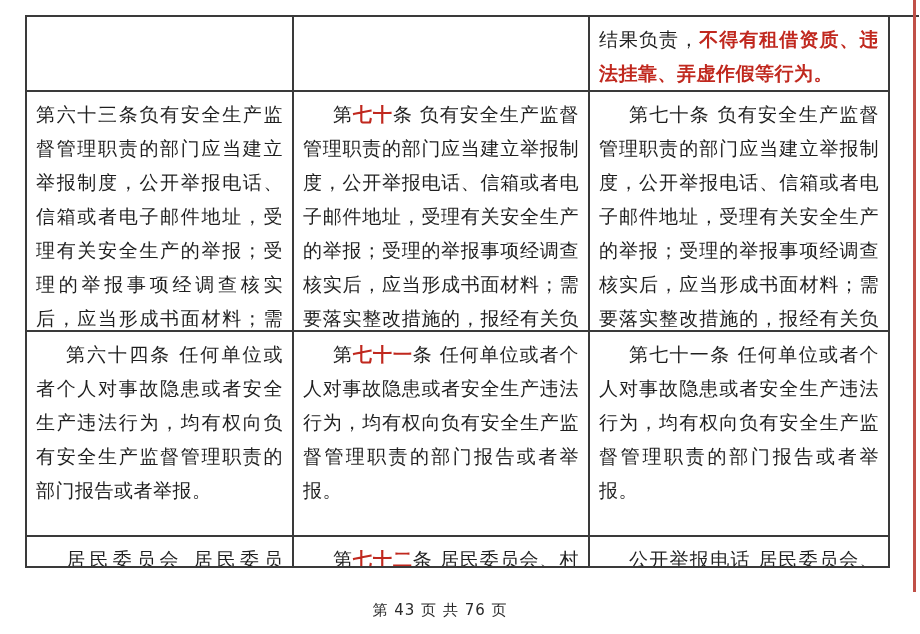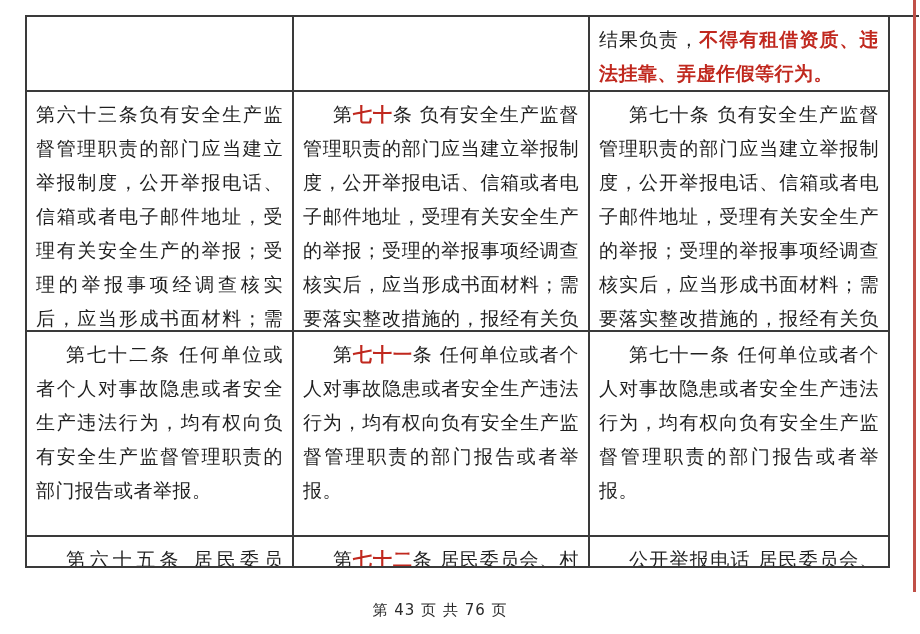--- a/index.html
+++ b/index.html
@@ -66,33 +66,33 @@
         </div>
         <div class="tcell">
           <p class="para indent"><span class="seg-bold">第</span><span class="seg-red">七十</span><span class="seg-bold">条</span><span class="seg-normal"> 负有安全生产监督管理职责的部门应当建立举报制度，公开举报电话、信箱或者电子邮件地址，受理有关安全生产的举报；受理的举报事项经调查核实后，应当形成书面材料；需要落实整改措施的，报经有关负责人签字并督促落实。</span></p>
         </div>
         <div class="tcell">
           <p class="para indent"><span class="seg-bold">第七十条</span><span class="seg-normal"> 负有安全生产监督管理职责的部门应当建立举报制度，公开举报电话、信箱或者电子邮件地址，受理有关安全生产的举报；受理的举报事项经调查核实后，应当形成书面材料；需要落实整改措施的，报经有关负责人签字并督促落实。</span></p>
         </div>
       </div>
       <div class="trow">
         <div class="tcell">
-          <p class="para indent"><span class="seg-bold">第七十二条</span><span class="seg-normal"> 任何单位或者个人对事故隐患或者安全生产违法行为，均有权向负有安全生产监督管理职责的部门报告或者举报。</span></p>
+          <p class="para indent"><span class="seg-bold">第六十四条</span><span class="seg-normal"> 任何单位或者个人对事故隐患或者安全生产违法行为，均有权向负有安全生产监督管理职责的部门报告或者举报。</span></p>
         </div>
         <div class="tcell">
           <p class="para indent"><span class="seg-bold">第</span><span class="seg-red">七十一</span><span class="seg-bold">条</span><span class="seg-normal"> 任何单位或者个人对事故隐患或者安全生产违法行为，均有权向负有安全生产监督管理职责的部门报告或者举报。</span></p>
         </div>
         <div class="tcell">
           <p class="para indent"><span class="seg-bold">第七十一条</span><span class="seg-normal"> 任何单位或者个人对事故隐患或者安全生产违法行为，均有权向负有安全生产监督管理职责的部门报告或者举报。</span></p>
           <p class="para indent gap"></p>
         </div>
       </div>
       <div class="trow">
         <div class="tcell">
-          <p class="para indent"><span class="seg-bold">第六十五条</span><span class="seg-normal"> 居民委员会、村民</span></p>
+          <p class="para indent"><span class="seg-bold">居民委员会</span><span class="seg-normal"> 居民委员会、村民</span></p>
         </div>
         <div class="tcell">
           <p class="para indent"><span class="seg-bold">第</span><span class="seg-red">七十二</span><span class="seg-bold">条</span><span class="seg-normal"> 居民委员会、村民委员</span></p>
         </div>
         <div class="tcell">
           <p class="para indent"><span class="seg-bold">公开举报电话</span><span class="seg-normal"> 居民委员会、村民委员</span></p>
         </div>
       </div>
     </div>
   <div class="red-edge" style="background: rgb(192, 80, 72);"></div>

